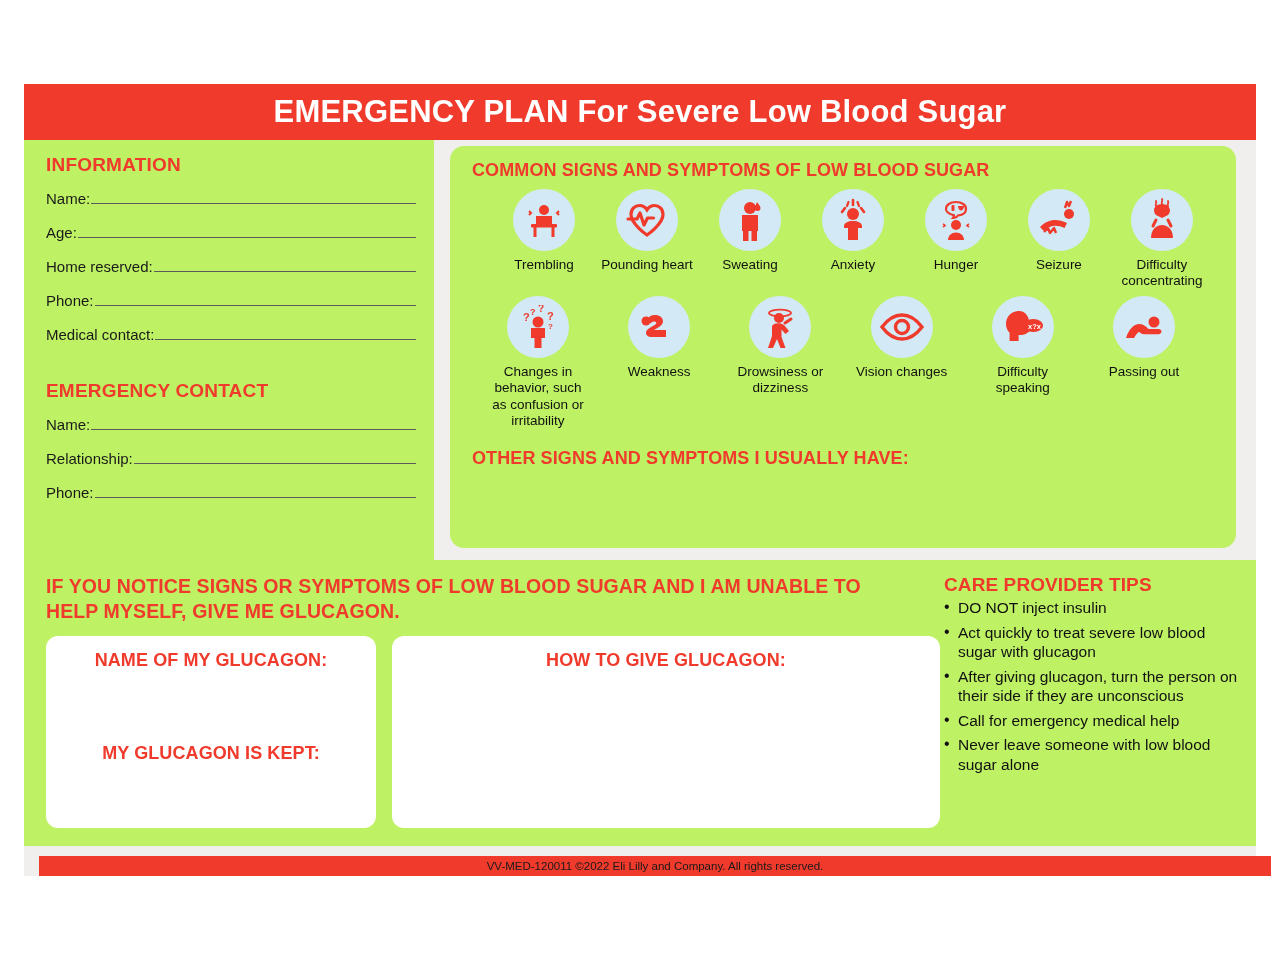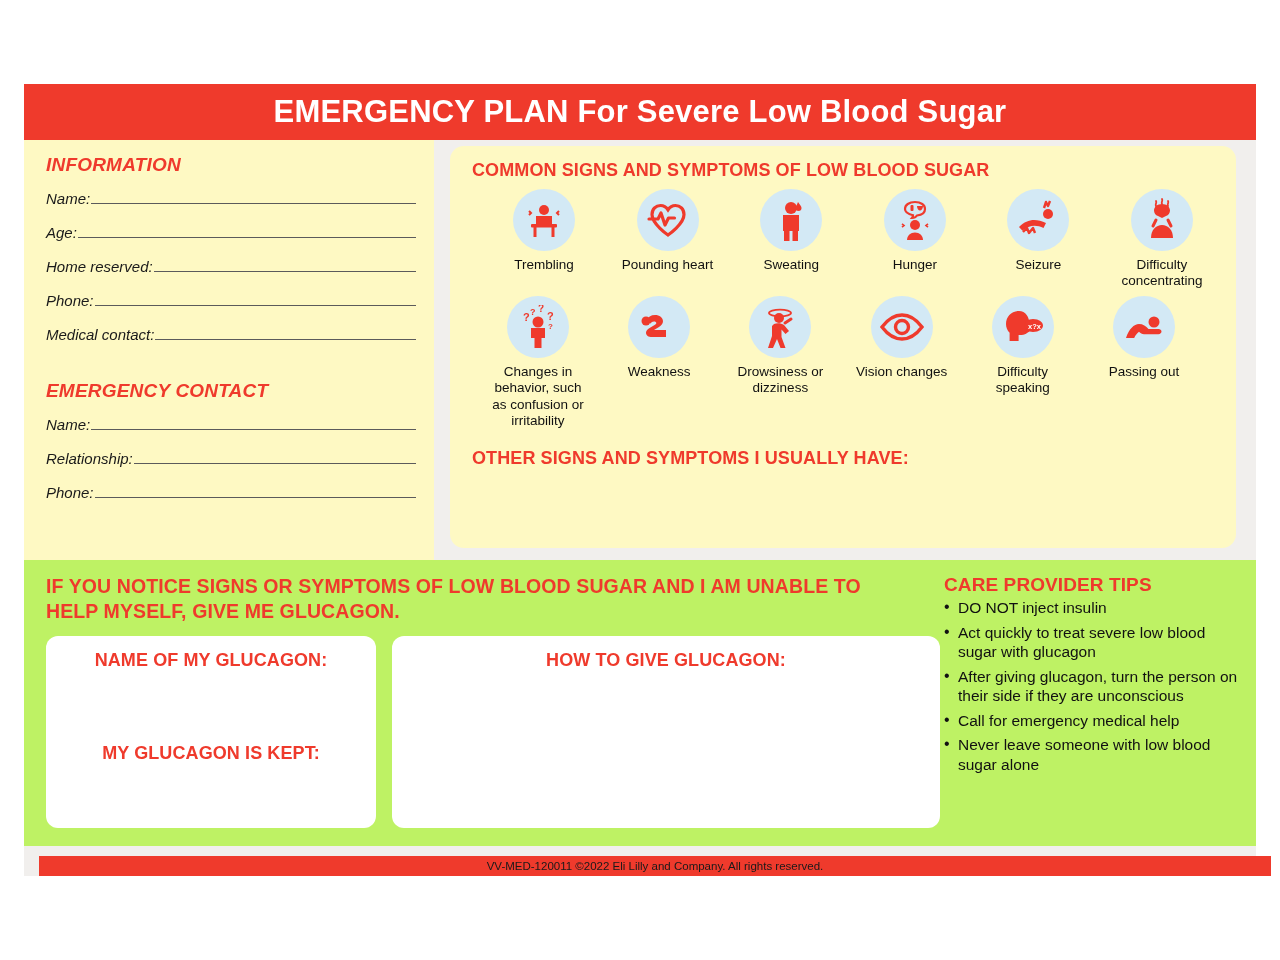--- a/index.html
+++ b/index.html
@@ -18,37 +18,37 @@
     height:56px;background:#ef3a2c;display:flex;align-items:center;justify-content:center;
   }
   .header-title{
     color:#ffffff;font-size:31px;font-weight:bold;letter-spacing:.2px;white-space:nowrap;
   }
   
   .middle{
     position:relative;height:420px;background:#f1efed;
   }
   .info-panel{
-    position:absolute;left:0;top:0;width:410px;height:420px;background:#fef9c3;
-    padding:14px 18px 0 22px;box-sizing:border-box;font-style:italic;
+    position:absolute;left:0;top:0;width:410px;height:420px;background:#bef264;
+    padding:14px 18px 0 22px;box-sizing:border-box;
   }
   .sec-title{
     color:#ef3a2c;font-size:19px;font-weight:bold;letter-spacing:.2px;margin:0 0 14px 0;
   }
   .sec-title.second{margin-top:37px;}
   .field{
     display:flex;align-items:baseline;font-size:15px;color:#1a1a1a;margin-bottom:17px;
   }
   .field-label{white-space:nowrap;}
   .field-line{
     flex:1;border-bottom:1px solid #5b5b5b;height:13px;margin-left:1px;
   }
   .symptoms-card{
     position:absolute;left:426px;top:6px;width:786px;height:402px;
-    background:#fef9c3;border-radius:14px;
+    background:#bef264;border-radius:14px;
     padding:12px 14px 0 22px;box-sizing:border-box;
   }
   .card-title{
     color:#ef3a2c;font-size:18px;font-weight:bold;letter-spacing:.1px;margin:2px 0 8px 0;
   }
   .sym-row{display:flex;align-items:flex-start;}
   .sym-row.r1{justify-content:space-between;padding:0 12px 0 24px;}
   .sym-row.r2{justify-content:space-between;padding:6px 30px 0 18px;}
   .sym{
     width:96px;display:flex;flex-direction:column;align-items:center;text-align:center;
@@ -196,20 +196,33 @@
               <path d="M12 17h16v16H12z"></path>
               <rect x="13" y="31" width="5.5" height="12"></rect>
               <rect x="21.5" y="31" width="5.5" height="12"></rect>
               <path d="M27 4c2 3 3.5 4.5 3.5 6a3 3 0 11-6 0c0-1.5 1.5-3 2.5-6z"></path>
             </g>
               </svg>
           </div>
           <div class="cap">Sweating</div>
         </div>
 
+        <div class="sym">
+          <div class="circle">
+            <svg width="44" height="44" viewBox="0 0 44 44">
+                <g fill="#ef3a2c">
+              <circle cx="22" cy="16" r="6"></circle>
+              <path d="M22 23c5 0 9 2 9 5v2h-4v12h-10V30h-4v-2c0-3 4-5 9-5z"></path>
+              <path d="M11 14l3-4M22 7l0-5M33 14l-3-4" stroke="#ef3a2c" stroke-width="2.6" stroke-linecap="round"></path>
+              <path d="M16 8l1.5-4M28 8l-1.5-4" stroke="#ef3a2c" stroke-width="2.2" stroke-linecap="round"></path>
+            </g>
+              </svg>
+          </div>
+          <div class="cap">Anxiety</div>
+        </div>
 
         <div class="sym">
           <div class="circle">
             <svg width="46" height="44" viewBox="0 0 46 44">
                 <g fill="#ef3a2c">
               <path d="M13 11c0-4 4-7 10-7s10 3 10 7c0 3.5-3 6-8 6.5-1 1.5-3 2.5-5 2.5 .8-1 1-2 1-2.8C16.5 16.2 13 14 13 11z" fill="none" stroke="#ef3a2c" stroke-width="2.2"></path>
               <rect x="18.5" y="7" width="3" height="6" rx="1"></rect>
               <path d="M25 8h6c0 2.5-1.5 4.5-3 4.5S25 10.5 25 8z"></path>
               <circle cx="23" cy="27" r="5"></circle>
               <path d="M15 42c0-4.5 3.6-7.5 8-7.5s8 3 8 7.5z"></path>

